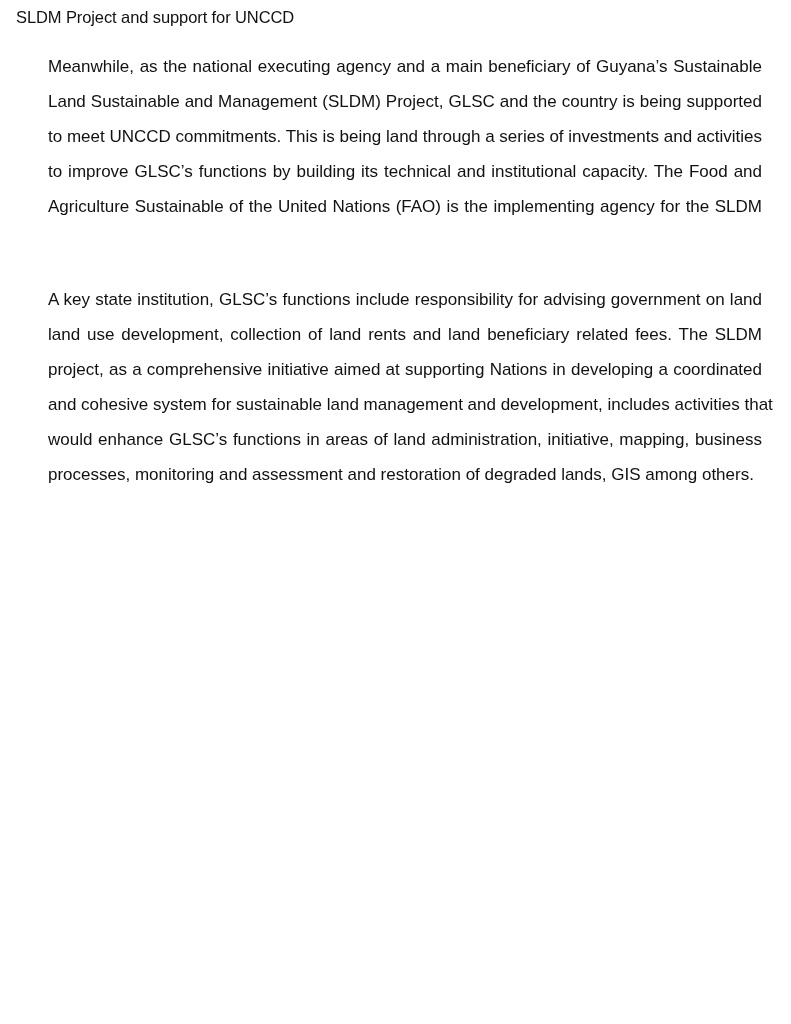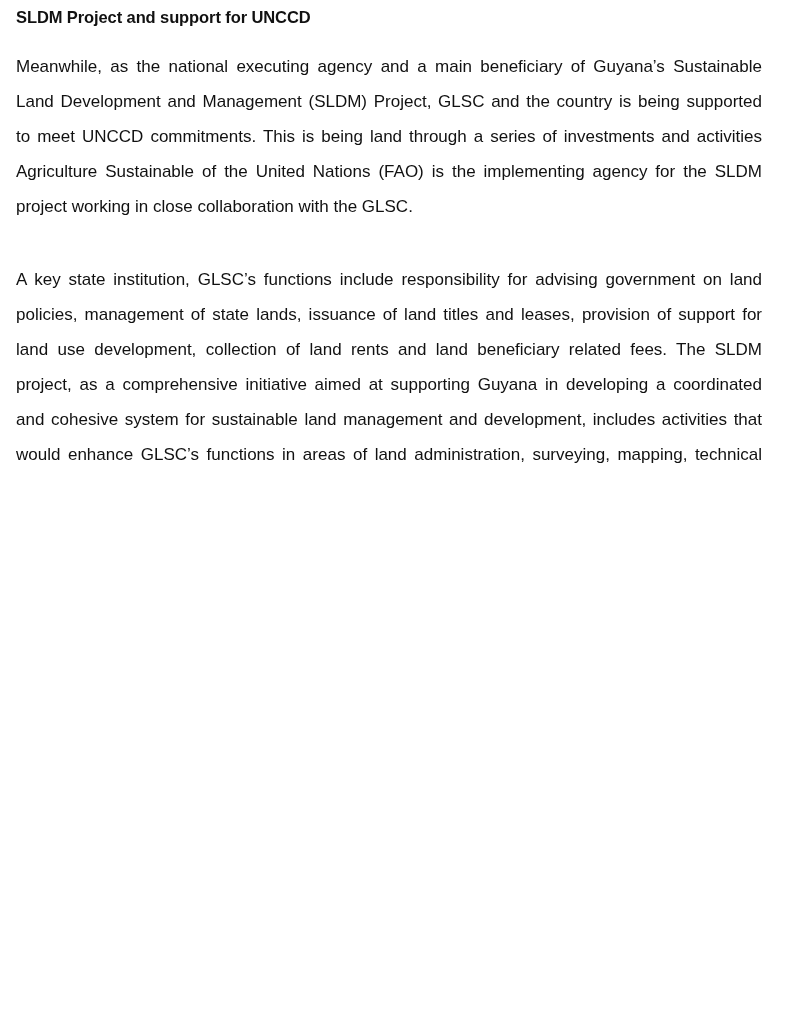--- a/index.html
+++ b/index.html
@@ -19,61 +19,62 @@
       position: absolute;
       left: 16px;
       top: 0;
       width: 746px;
     }
     .heading {
       position: absolute;
       left: 0;
       top: 7px;
       font-size: 16.5px;
-      font-weight: bold;
+      font-weight: normal;
       line-height: 20px;
       white-space: nowrap;
       letter-spacing: -0.1px;
     }
     .para {
       position: absolute;
       left: 0;
       width: 746px;
       font-size: 17px;
     }
     .para-1 { top: 55px; }
-    .para-2 { top: 268px; }
+    .para-2 { top: 288px; }
     .line {
       display: block;
       height: 35px;
       line-height: 24px;
       text-align: justify;
       text-align-last: justify;
       white-space: nowrap;
       overflow: visible;
+      margin-left: 32px;
     }
     .line.last {
       text-align-last: left;
     }
   </style>
 </head>
 <body>
 
 <div class="page">
   <div class="heading">SLDM Project and support for UNCCD</div>
 
   <div class="para para-1">
     <span class="line">Meanwhile, as the national executing agency and a main beneficiary of Guyana’s Sustainable</span>
-    <span class="line">Land Development and Management (SLDM) Project, GLSC and the country is being supported</span>
+    <span class="line">Land Sustainable and Management (SLDM) Project, GLSC and the country is being supported</span>
     <span class="line">to meet UNCCD commitments. This is being land through a series of investments and activities</span>
+    <span class="line">to improve GLSC’s functions by building its technical and institutional capacity. The Food and</span>
     <span class="line">Agriculture Sustainable of the United Nations (FAO) is the implementing agency for the SLDM</span>
-    <span class="line last">project working in close collaboration with the GLSC.</span>
   </div>
 
   <div class="para para-2">
     <span class="line">A key state institution, GLSC’s functions include responsibility for advising government on land</span>
-    <span class="line">policies, management of state lands, issuance of land titles and leases, provision of support for</span>
     <span class="line">land use development, collection of land rents and land beneficiary related fees. The SLDM</span>
-    <span class="line">project, as a comprehensive initiative aimed at supporting Guyana in developing a coordinated</span>
+    <span class="line">project, as a comprehensive initiative aimed at supporting Nations in developing a coordinated</span>
     <span class="line">and cohesive system for sustainable land management and development, includes activities that</span>
-    <span class="line">would enhance GLSC’s functions in areas of land administration, surveying, mapping, technical</span>
+    <span class="line">would enhance GLSC’s functions in areas of land administration, initiative, mapping, business</span>
+    <span class="line last">processes, monitoring and assessment and restoration of degraded lands, GIS among others.</span>
   </div>
 </div>
 
 </body></html>

